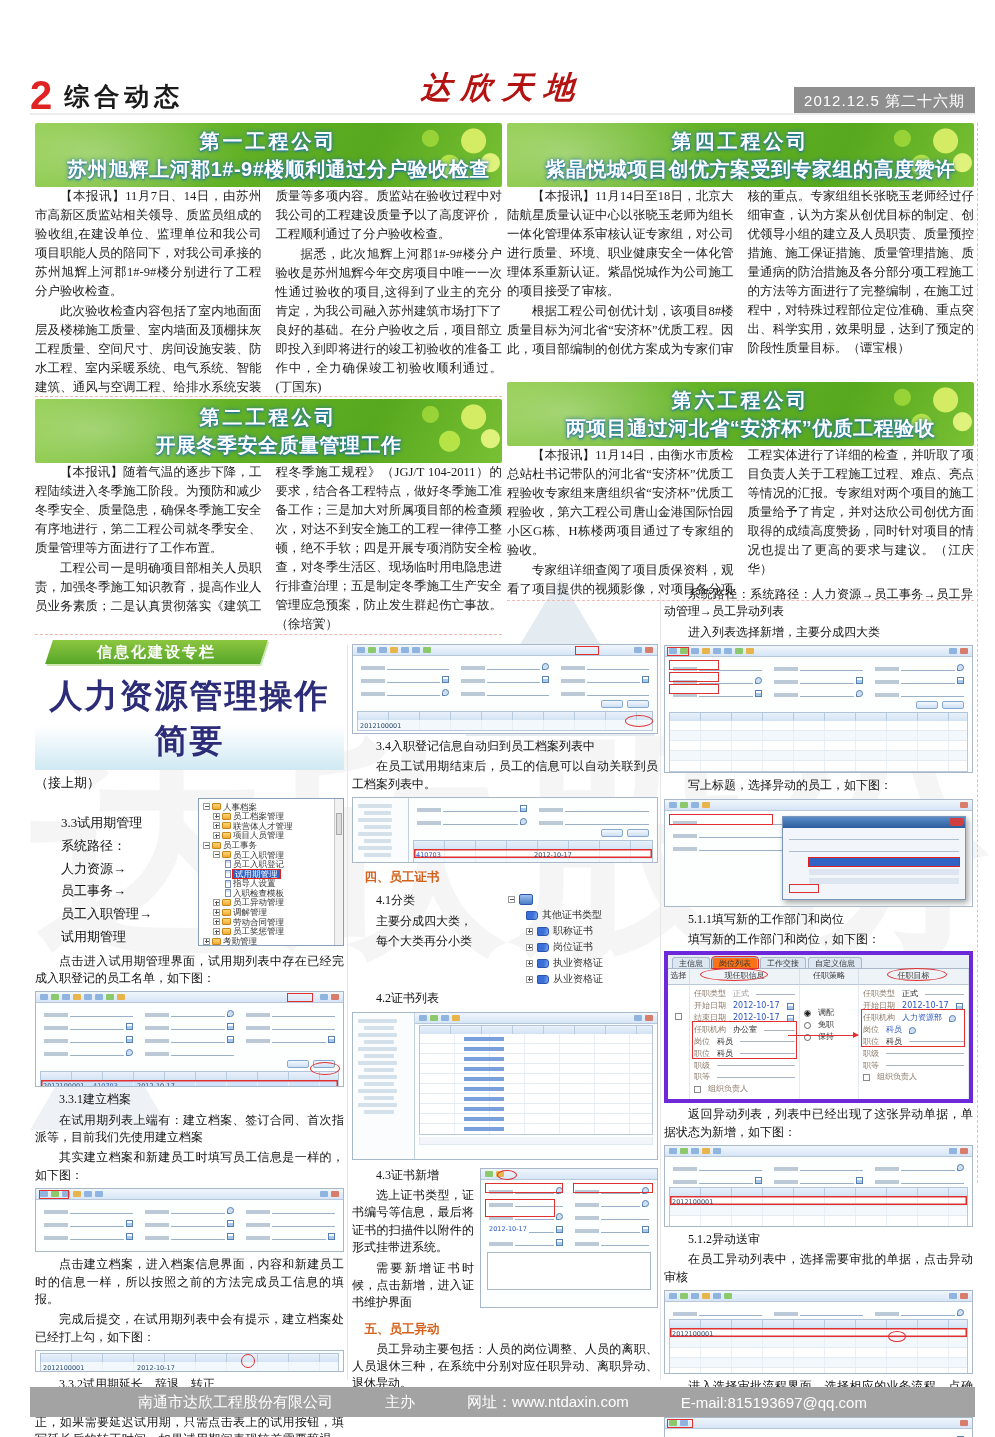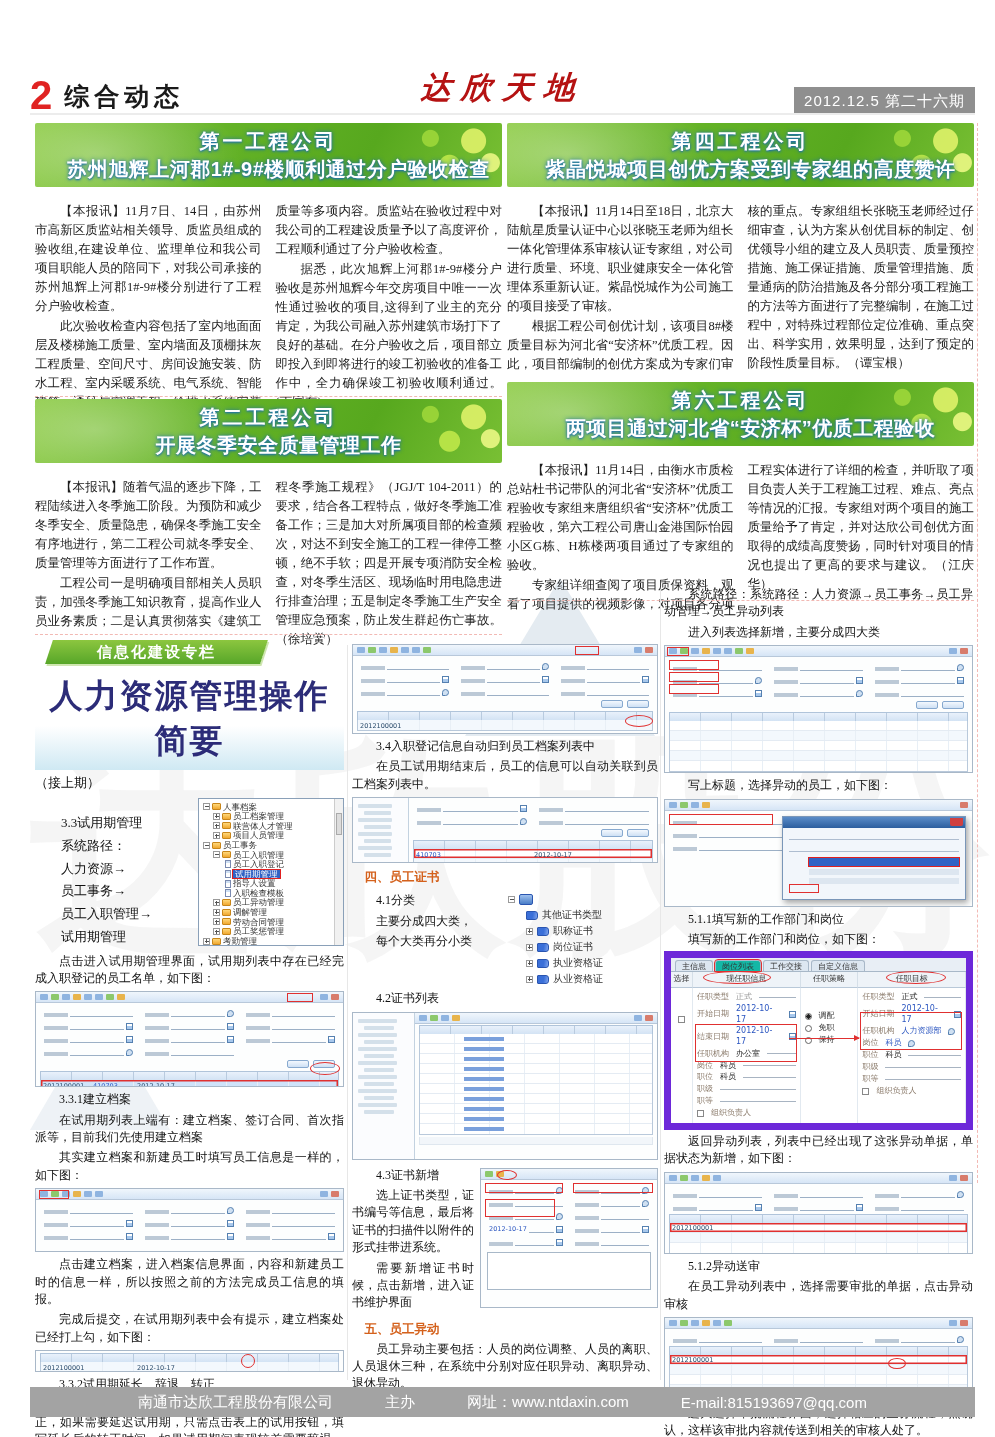--- a/index.html
+++ b/index.html
@@ -38,21 +38,21 @@
             background:radial-gradient(ellipse at 35% 50%, rgba(255,255,255,.30), transparent 62%); }
   .banner::after { content:""; position:absolute; right:2px; top:0; width:120px; height:64px; opacity:.9;
             background:radial-gradient(circle at 78% 28%, #dff26a 12px, transparent 13px),
                        radial-gradient(circle at 58% 66%, #bfe84a 10px, transparent 11px),
                        radial-gradient(circle at 92% 62%, #ecf884 9px,  transparent 10px),
                        radial-gradient(circle at 42% 24%, #9ed83a 8px,  transparent 9px); }
   .bl1 { font:bold 20px "Liberation Sans",sans-serif; color:#fff; letter-spacing:3px;
          text-shadow:0 1px 2px #1c6fae,0 0 4px #1c6fae; z-index:1; }
   .bl2 { font:bold 20px "Liberation Sans",sans-serif; color:#fff; letter-spacing:.5px; white-space:nowrap;
          text-shadow:0 1px 2px #1c6fae,0 0 4px #1c6fae; z-index:1; margin-top:1px;padding-left:20px; }
-  .abody { margin-top:15px; column-count:2; column-gap:14px; font:12.5px/1.52 "Liberation Serif",serif;
+  .abody { margin-top:0; column-count:2; column-gap:14px; font:12.5px/1.52 "Liberation Serif",serif;
            color:#1c1c1c; text-align:justify; }
   .abody p { text-indent:2em; margin-bottom:1px; }
 
   
   .dash-h { position:absolute; border-top:1px dashed #f2b9b4; }
   .dash-v { position:absolute; border-left:1px dashed #f2b9b4; }
   .sep-v  { position:absolute; border-left:1px solid #e7e7e7; }
 
   
   .hrcol { position:absolute; font:12px/1.45 "Liberation Serif",serif; color:#111; }
@@ -129,24 +129,24 @@
   
   .dlg { position:absolute; right:6px; top:16px; width:60%; bottom:6px; background:#f2f6fb; border:1px solid #7a96b8;
          box-shadow:2px 3px 6px rgba(0,0,0,.35); z-index:2; }
   .dlg-tt { height:11px; background:linear-gradient(#5a8cc8,#2c5e9e); display:flex; align-items:center; }
   .dlg-x { margin-left:auto; margin-right:2px; width:13px; height:8px; background:#d04040; border-radius:0 0 2px 2px; }
   .dlg-row { height:8px; margin:4px 6px 0; border-bottom:1px solid #aebdd0; }
   .dlg-sel { height:8px; margin:6px 6px 0 26px; background:#3163c5; outline:1.5px solid #e02020; }
   .dlg-li  { height:6px; margin:3px 6px 0 26px; background:#dde6f0; }
 
   
-  .gform { border:7px solid #6d28d9; background:#fff; font:8px/1.3 "DejaVu Sans",sans-serif; color:#333; position:relative; }
+  .gform { border:4px solid #6d28d9; background:#fff; font:8px/1.3 "DejaVu Sans",sans-serif; color:#333; position:relative; }
   .g-tabs { display:flex; gap:2px; background:#e8eef5; border-bottom:1px solid #a8b8c8; padding:2px 4px 0; }
   .g-tab { padding:1px 6px 0; border:1px solid #a8b8c8; border-bottom:none; border-radius:3px 3px 0 0; background:#dde7f1; height:11px; }
-  .g-tab.on { background:#14b8a6; outline:1.5px solid #e03030; }
+  .g-tab.on { background:#f97316; outline:1.5px solid #e03030; }
   .g-grid { display:grid; grid-template-columns:22px 1.15fr .62fr 1.15fr; }
   .g-hc { background:#eef3f8; border-bottom:1px solid #b8c8d8; border-right:1px solid #d5dfe8; text-align:center; padding:2px 0; }
   .g-c  { border-right:1px solid #e2e9f0; padding:3px 4px; position:relative; }
   .gf { display:flex; align-items:center; gap:7px; margin:1.5px 0; min-height:9px; }
   .gl { color:#8a7a6a; white-space:nowrap; } .gv { color:#222; } .gv.b { color:#2a55c0; }
   .gu { flex:1; border-bottom:1px solid #a8b4c2; min-width:8px; }
   .cbx { flex:none; width:7px; height:7px; border:1px solid #888; background:#fff; }
   .rad { flex:none; width:7px; height:7px; border:1px solid #666; border-radius:50%; background:#fff; }
   .rad.on { background:radial-gradient(circle,#222 2px,#fff 2.4px); }
   .g-oval { position:absolute; border:1.5px solid #e03030; border-radius:50%; height:13px; top:-1px; }

